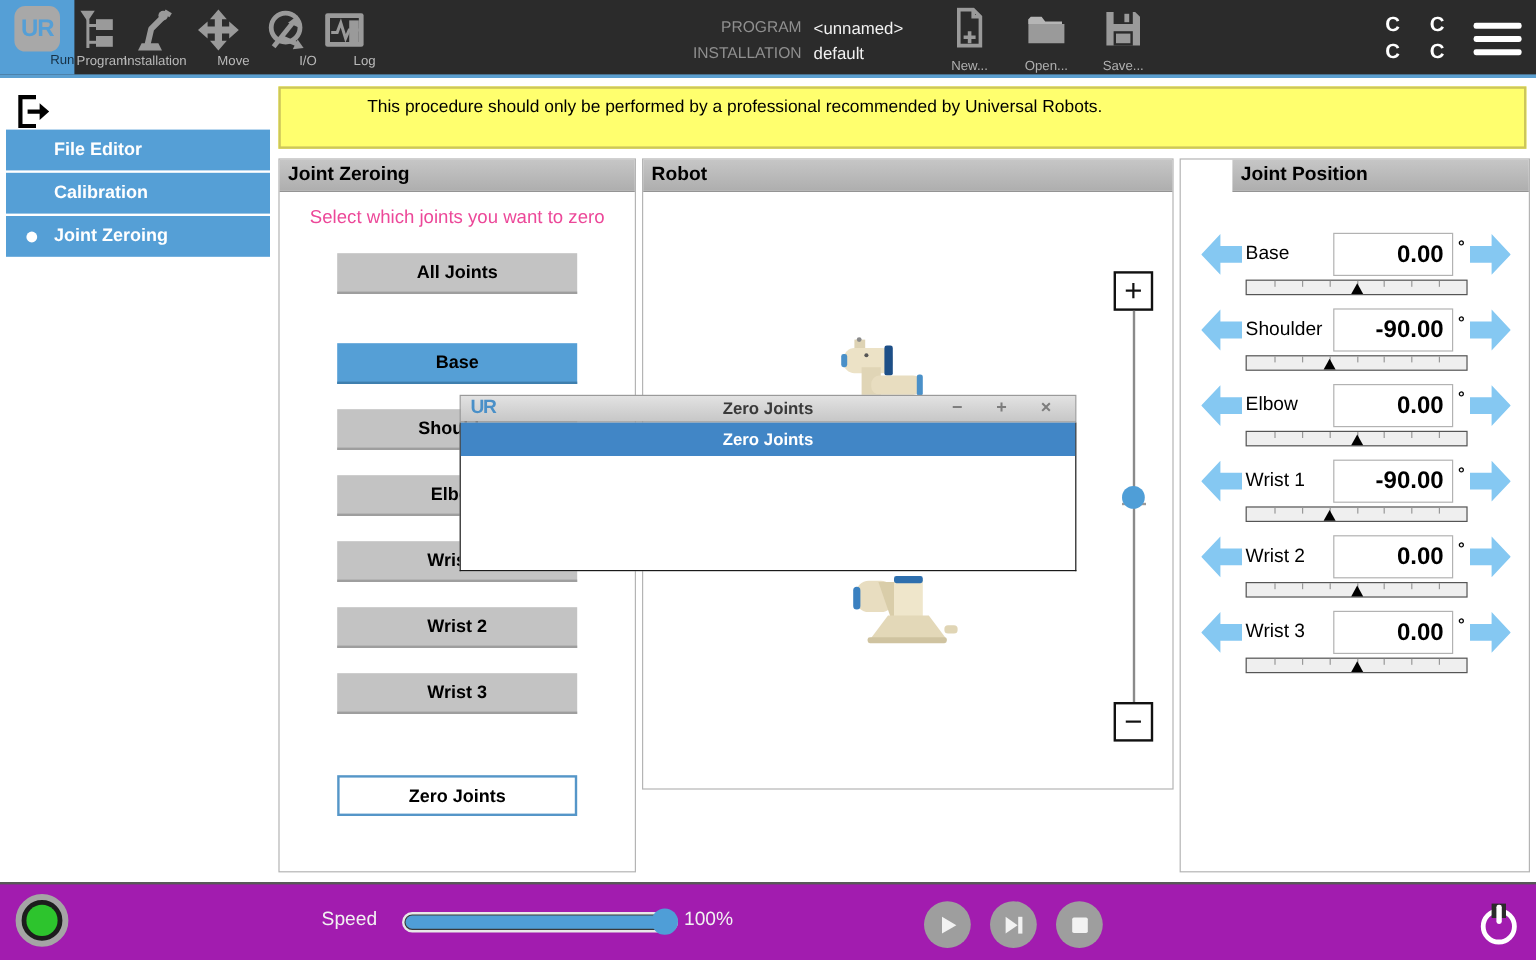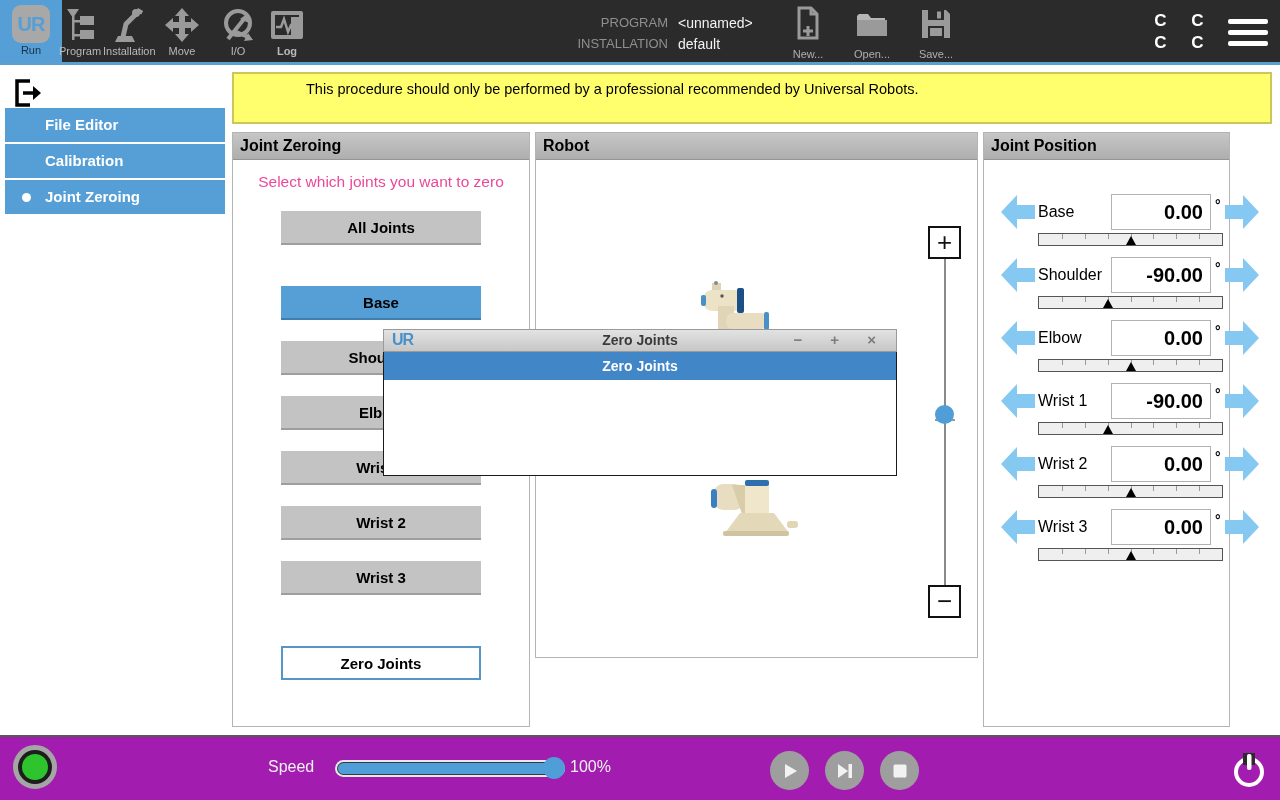--- a/index.html
+++ b/index.html
@@ -5,21 +5,21 @@
   * { margin:0; padding:0; box-sizing:border-box; }
   html,body { width:1280px; height:800px; overflow:hidden; background:#fff;
     font-family:"Liberation Sans","DejaVu Sans",sans-serif; }
   .abs { position:absolute; }
 
   
   #topbar { position:absolute; left:0; top:0; width:1280px; height:65px;
     background:#2b2b2b; border-bottom:3px solid #5b9fd0; z-index:10; }
   .tab { position:absolute; top:0; height:62px; text-align:center; cursor:pointer; }
   .tab .ticon { display:block; margin:6px auto 0; }
-  .tab .tlabel { display:block; font-size:11px; color:#b9b9b9; margin-top:1px; }
+  .tab .tlabel { display:block; font-size:11px; color:#b9b9b9; margin-top:1px;text-align:right; }
   #tab-run { left:0; width:62px; background:#559fd6; }
   #tab-run .tlabel { color:#173146; }
   .urlogo-box { width:38px; height:38px; margin:5px auto 0; background:#a8a8a8;
     border-radius:9px; display:flex; align-items:center; justify-content:center; }
   .urlogo-box span { color:#559fd6; font-weight:bold; font-size:20px; letter-spacing:-1px; }
   .proginfo { position:absolute; top:12px; left:520px; color:#8f8f8f; font-size:13px; }
   .proginfo .row { display:flex; height:21px; align-items:center; }
   .proginfo .lbl { width:148px; text-align:right; }
   .proginfo .val { color:#f2f2f2; font-size:14px; margin-left:10px; }
   .fileact { position:absolute; top:6px; width:64px; text-align:center; }
@@ -41,21 +41,21 @@
     background:#ffff6e; border:2px solid #cdc75a; color:#000; font-size:14.5px;
     line-height:19px; padding:6px 0 0 72px; }
 
   
   .panel { position:absolute; top:132px; background:#fff; border:1px solid #b4b4b4; }
   .panel-head { height:27px; background:linear-gradient(#c6c6c6,#aeaeae);
     border-bottom:1px solid #949494; font-size:16px; font-weight:bold; color:#000;
     line-height:26px; padding-left:7px; }
   #panel-jz { left:232px; width:298px; height:595px; }
   #panel-robot { left:535px; width:443px; height:526px; }
-  #panel-jp { left:983px; width:247px; height:595px; }
+  #panel-jp { left:983px; width:292px; height:595px;padding-left:43px; }
 
   
   .jz-instr { position:absolute; left:0; top:40px; width:100%; text-align:center;
     font-size:15.5px; color:#ec4899; }
   .jz-btn { position:absolute; left:48px; width:200px; height:34px; background:#c3c3c3;
     border:none; border-bottom:2px solid #9e9e9e; font-size:15px; font-weight:bold;
     color:#000; cursor:pointer; font-family:inherit; }
   .jz-btn.selected { background:#559fd6; border-bottom:2px solid #3f7fae; }
   .jz-zero { position:absolute; left:48px; width:200px; height:34px; background:#fff;
     border:2px solid #5596c8; font-size:15px; font-weight:bold; color:#000;
@@ -167,21 +167,21 @@
   <div class="tab" style="left:212px;width:52px;">
     <svg class="ticon" width="36" height="38" viewBox="0 0 36 36">
       <circle cx="18" cy="16" r="12" stroke="#9a9a9a" stroke-width="4" fill="none"></circle>
       <path d="M8 32 L24 12" stroke="#9a9a9a" stroke-width="4"></path>
       <polygon points="28,6 29,16 20,12" fill="#9a9a9a"></polygon>
       <path d="M14 24 L28 30" stroke="#9a9a9a" stroke-width="4"></path>
       <polygon points="33,33 24,34 28,26" fill="#9a9a9a"></polygon>
     </svg>
     <span class="tlabel">I/O</span>
   </div>
-  <div class="tab" style="left:261px;width:52px;font-weight:bold;">
+  <div class="tab" style="left:261px;width:52px;">
     <svg class="ticon" width="36" height="38" viewBox="0 0 36 36">
       <rect x="2" y="4" width="32" height="28" rx="2" fill="#9a9a9a"></rect>
       <rect x="6" y="8" width="24" height="20" fill="#2b2b2b"></rect>
       <path d="M7 20 h5 l3 -8 l4 13 l3 -7 h8" stroke="#9a9a9a" stroke-width="2.5" fill="none"></path>
       <rect x="22" y="10" width="8" height="18" fill="#9a9a9a"></rect>
     </svg>
     <span class="tlabel">Log</span>
   </div>
 
   <div class="proginfo">

